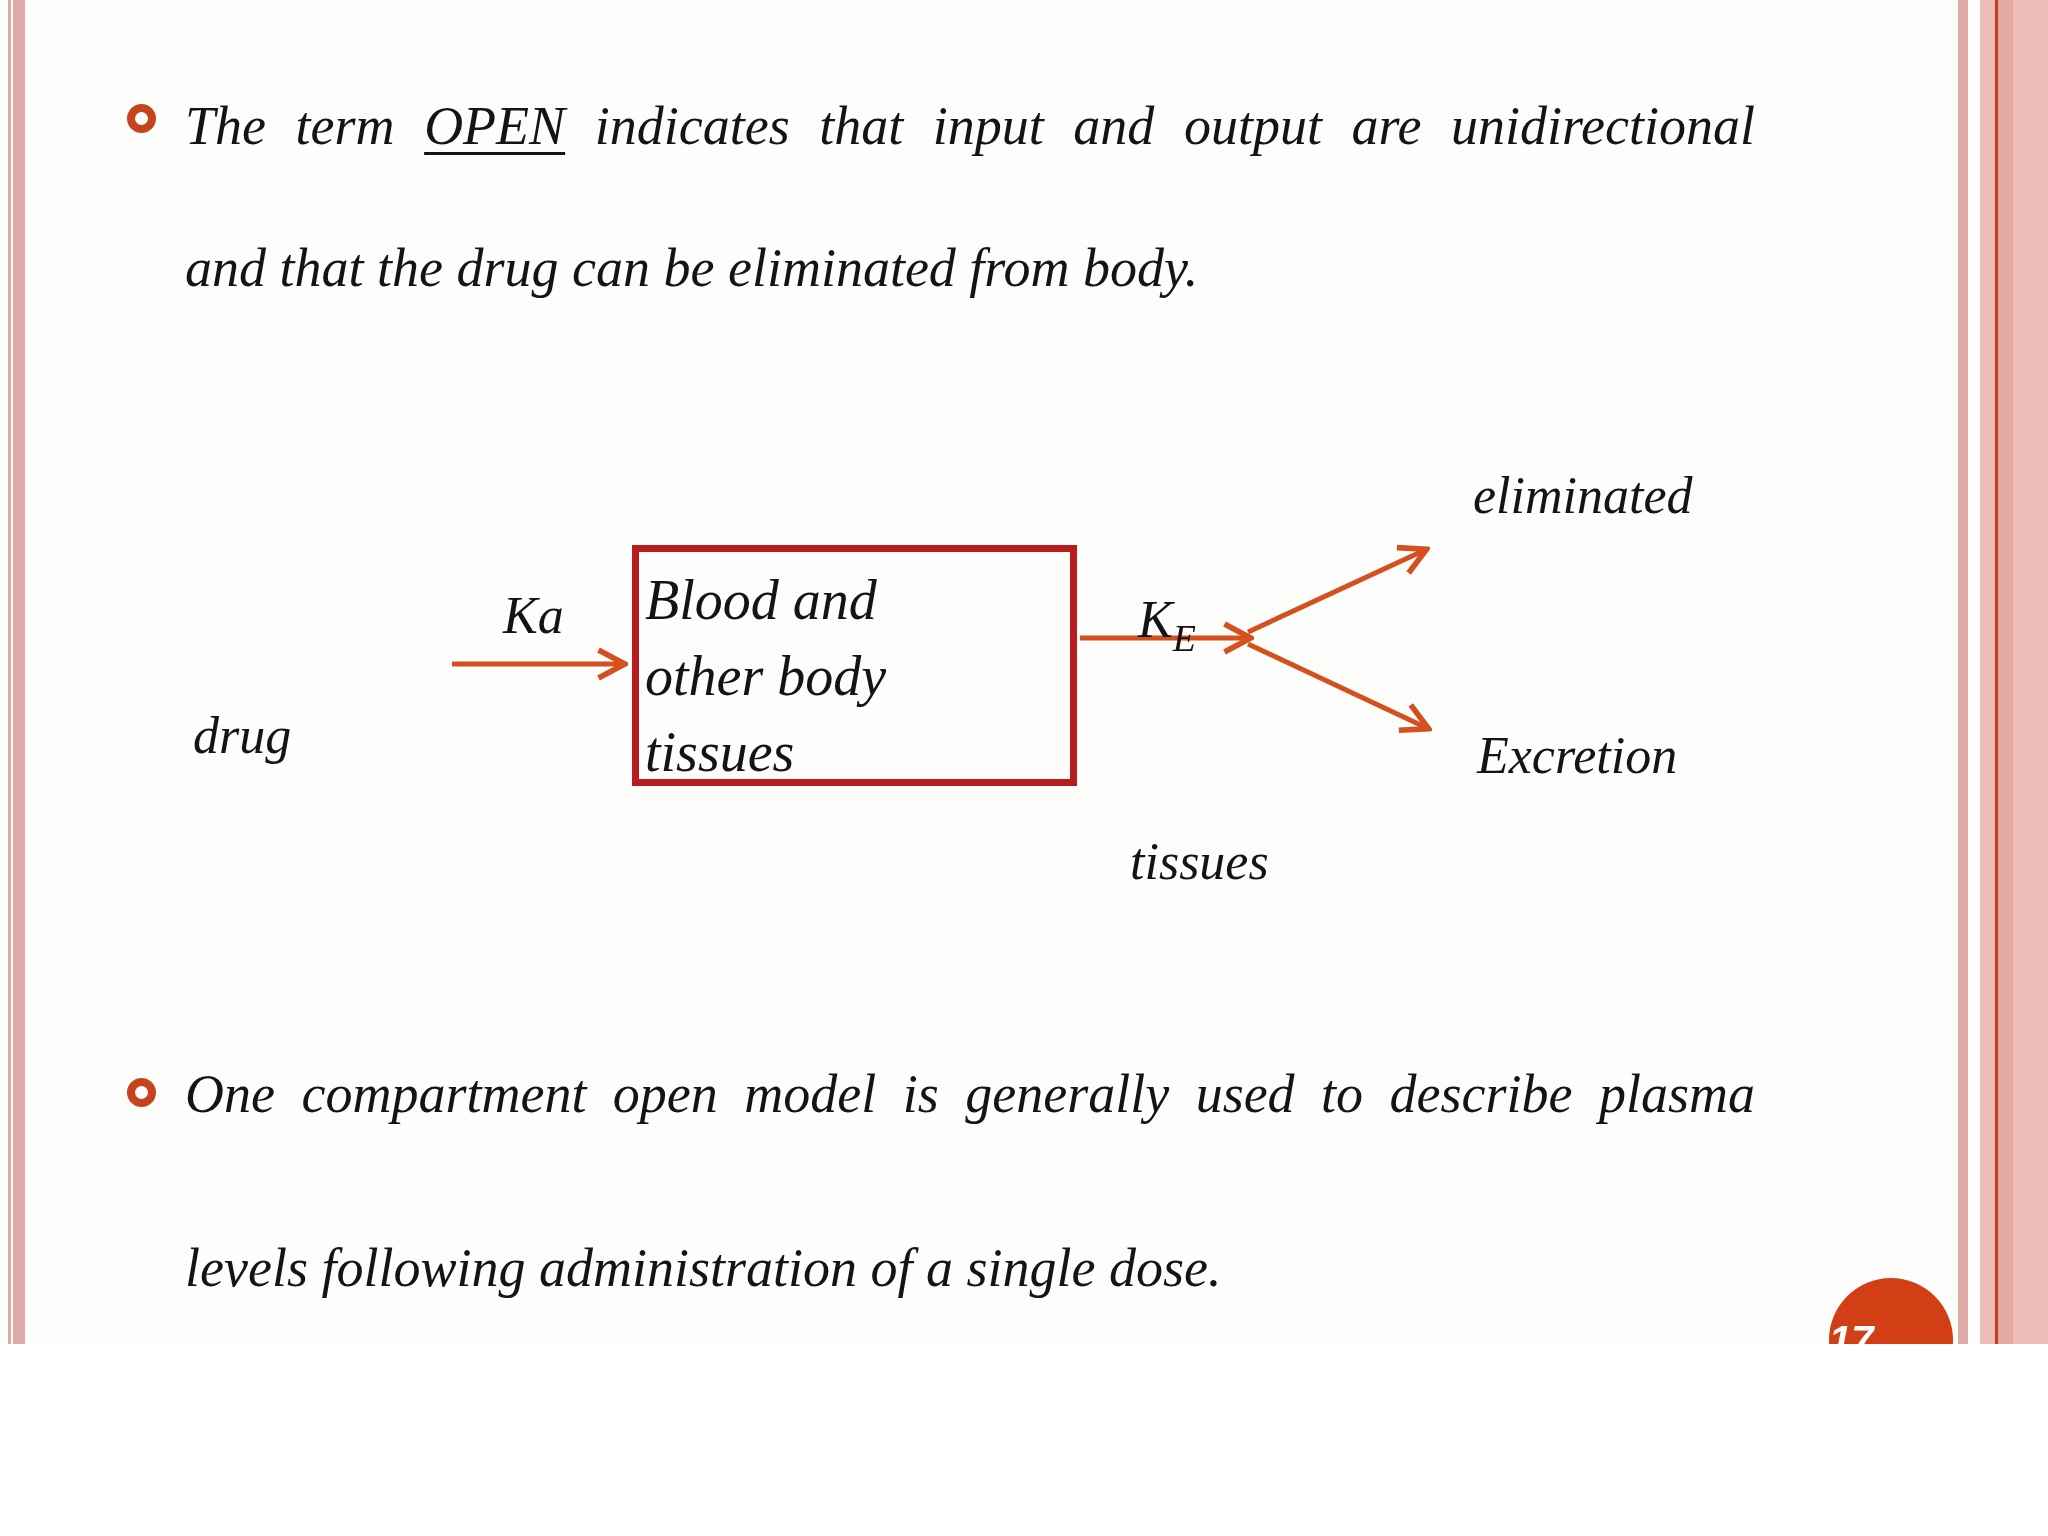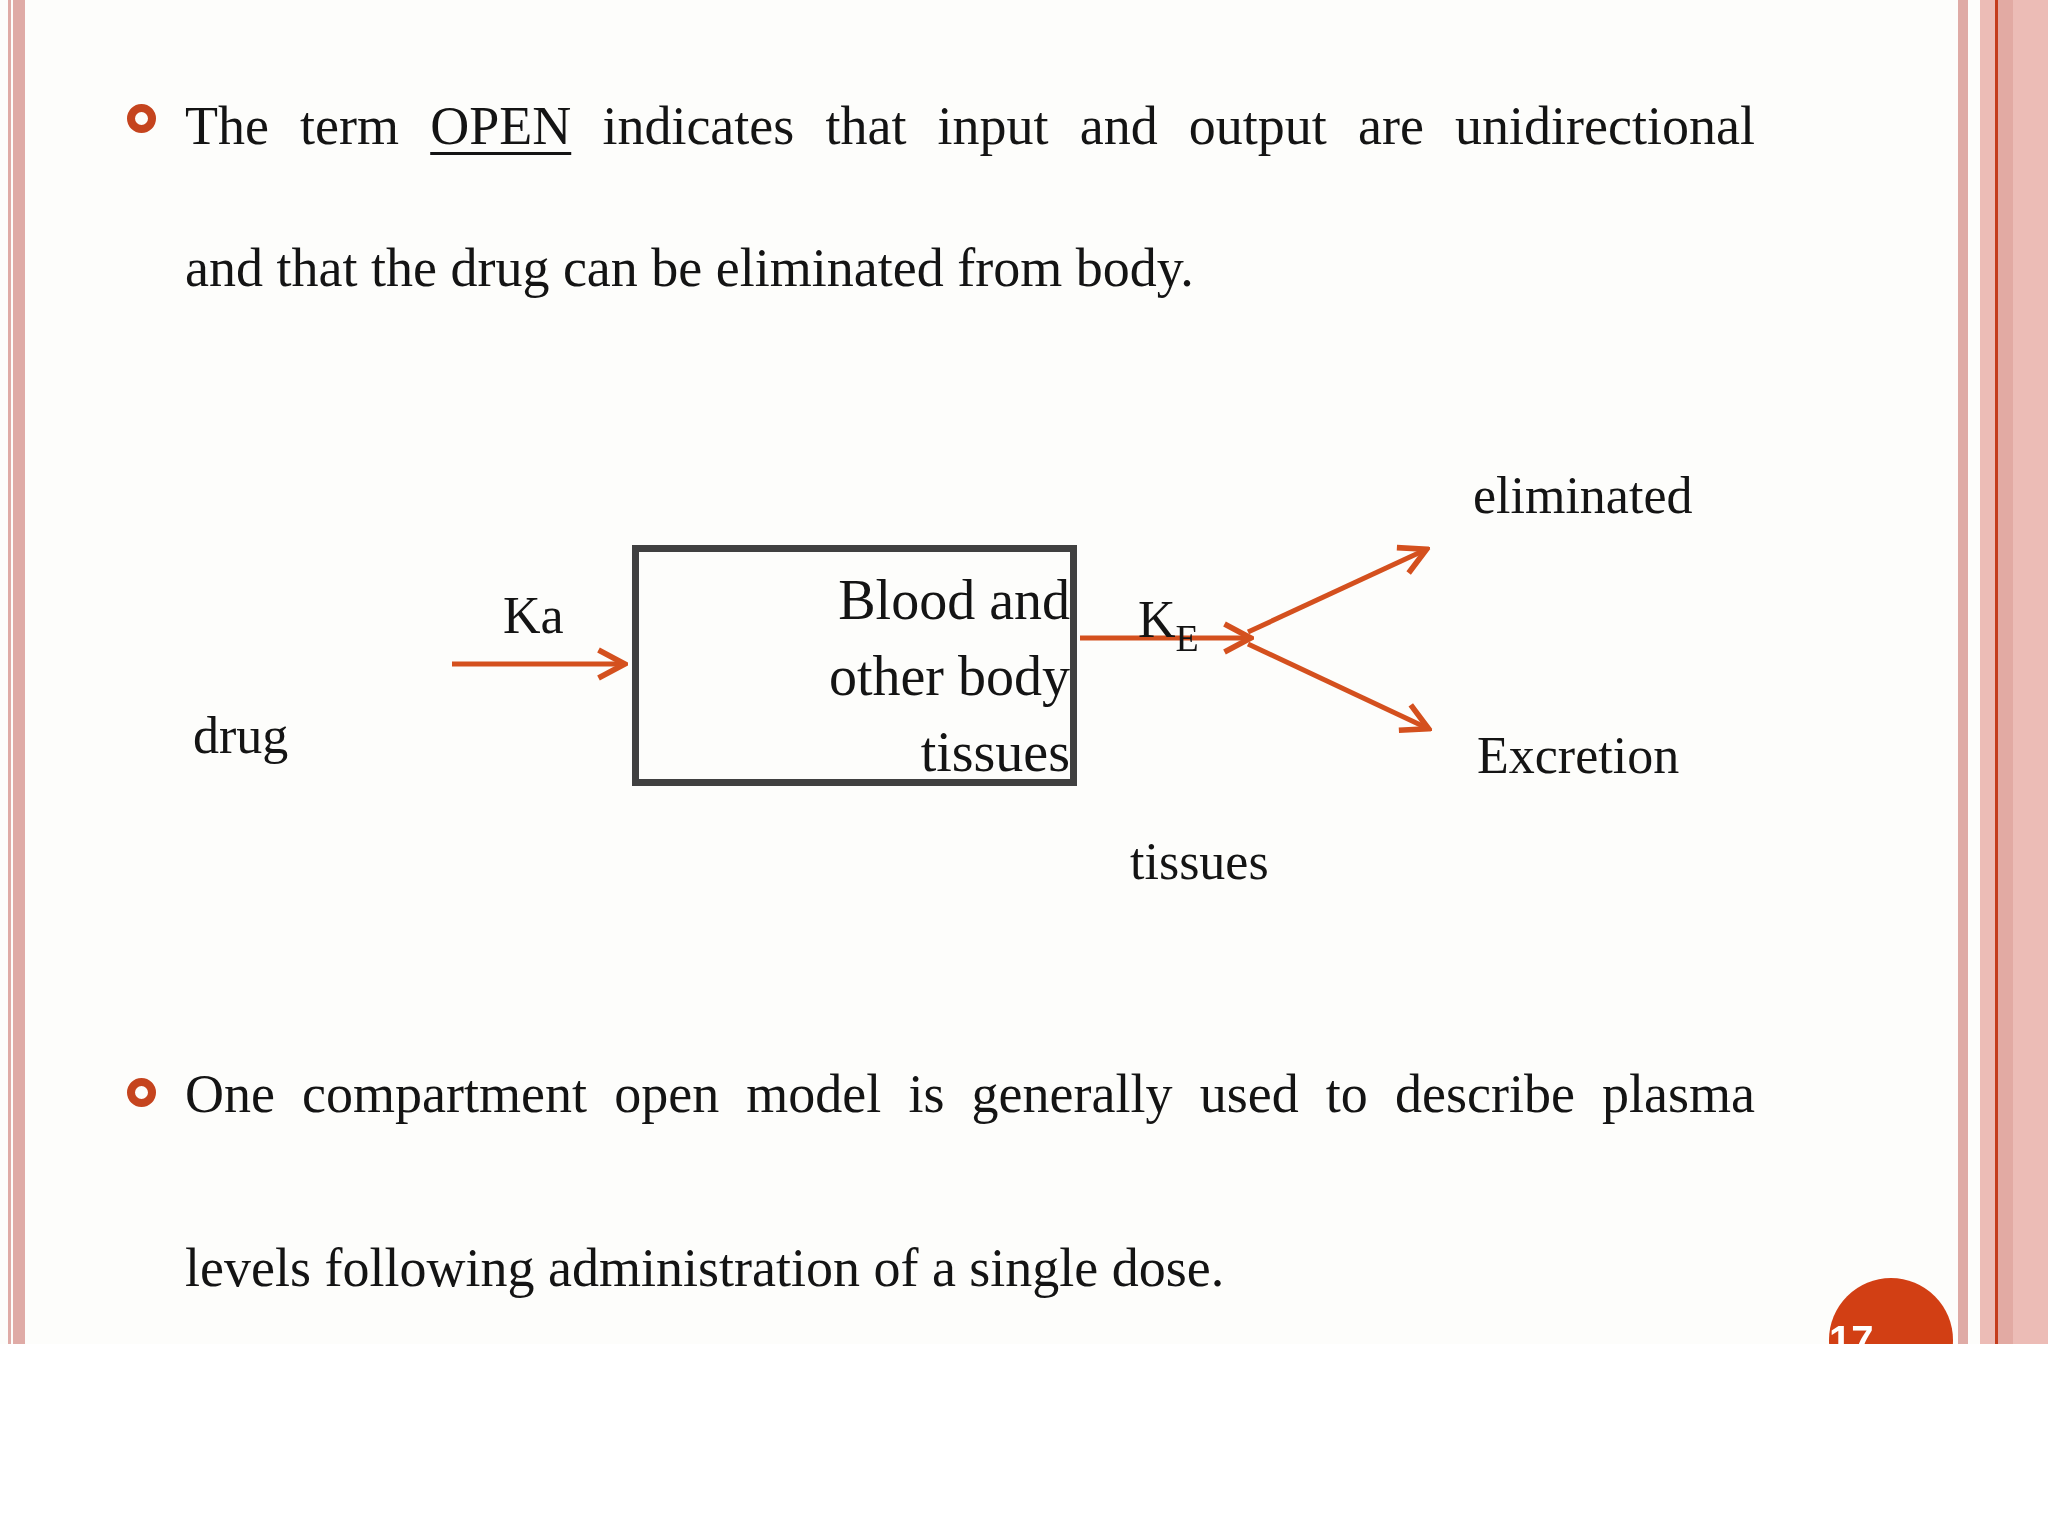--- a/index.html
+++ b/index.html
@@ -3,20 +3,21 @@
 <meta charset="utf-8">
 <style>
   html,body{margin:0;padding:0;}
   .slide{
     position:relative;
     width:2048px;height:1344px;
     background:#fdfdfb;
     overflow:hidden;
     font-family:"Liberation Serif", serif;
     color:#141414;
+    font-style:italic;
   }
   
   .vstripe{position:absolute;top:0;bottom:0;}
   .lb1{left:8px;width:3px;background:#dfaba6;}
   .lb2{left:13px;width:12px;background:#dfaba6;}
   .rb1{left:1958px;width:10px;background:#dfaba6;}
   .rband{left:1980px;width:68px;background:#ecbcb6;}
   .rband-line{left:1995px;width:3px;background:#c43c1c;}
   .rband-stripe{left:1998px;width:15px;background:#e2aaa3;}
   
@@ -32,22 +33,22 @@
   .bline.just{
     white-space:normal;
     text-align:justify;text-align-last:justify;
     height:76px;overflow:hidden;
   }
   .uline{text-decoration:underline;text-underline-offset:8px;text-decoration-thickness:3px;}
   
   .dlabel{position:absolute;font-size:52px;line-height:56px;white-space:nowrap;}
   .compartment-box{
     position:absolute;left:632px;top:545px;width:445px;height:241px;
-    box-sizing:border-box;border:7px solid #404040;background:#fdfdfb;
-    text-align:right;font-size:56px;line-height:76px;padding-top:10px;
+    box-sizing:border-box;border:7px solid #b91c1c;background:#fdfdfb;
+    text-align:left;font-size:56px;line-height:76px;padding-top:10px;padding-left:6px;
   }
   .ke-sub{font-size:38px;vertical-align:-14px;}
   .arrows-svg{position:absolute;left:440px;top:530px;pointer-events:none;}
   
   .page-circle{
     position:absolute;left:1829px;top:1278px;width:124px;height:124px;
     border-radius:50%;background:#d23f14;
     display:flex;align-items:center;justify-content:flex-start;
     font-family:"Liberation Sans", sans-serif;
     font-weight:bold;font-size:40px;color:#ffffff;

